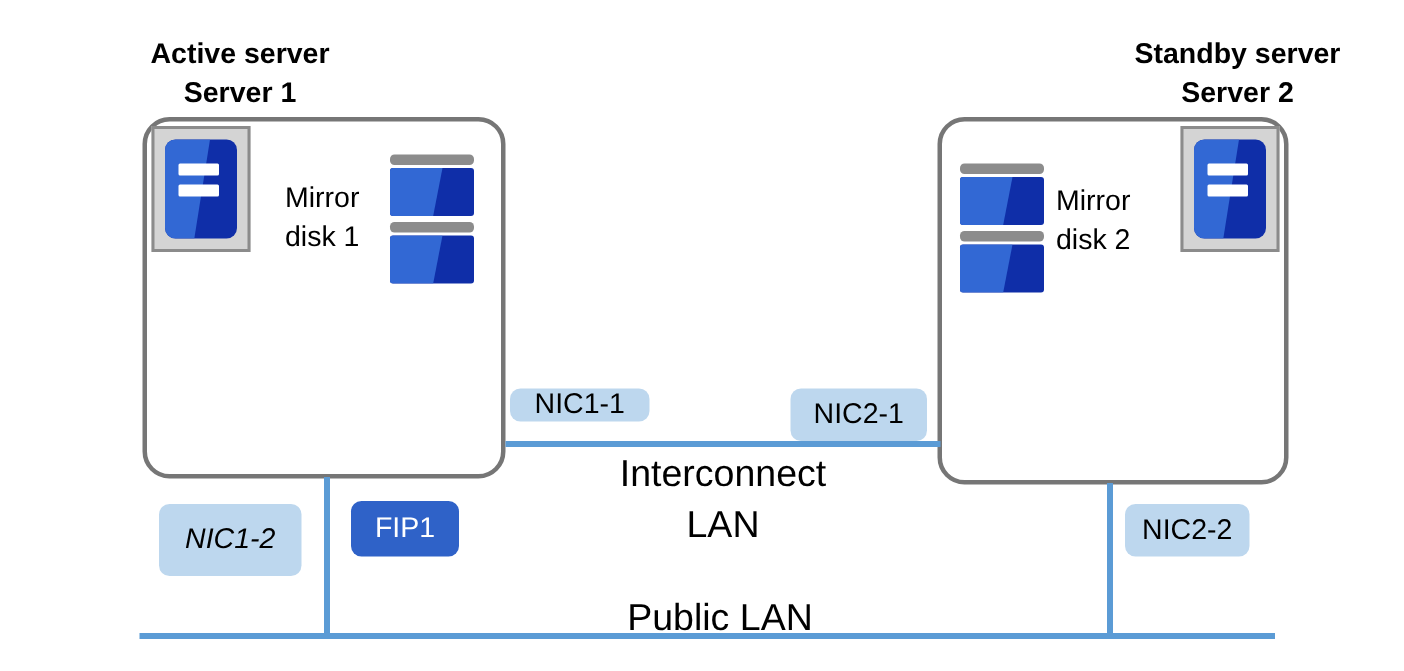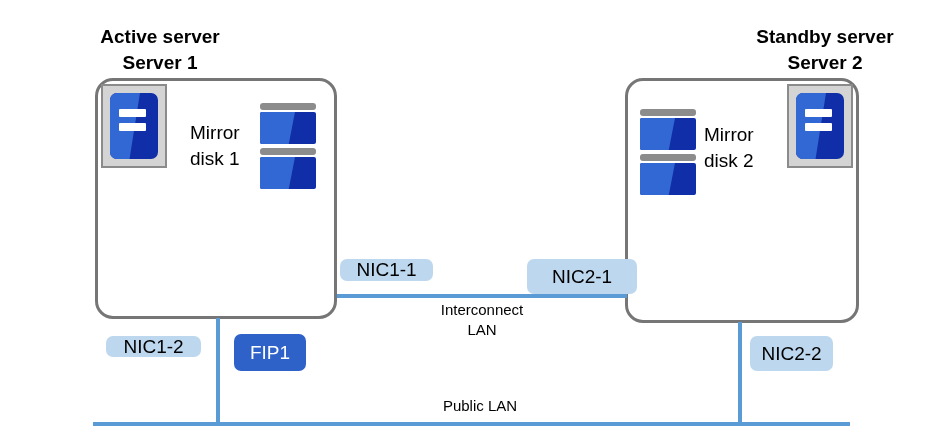--- a/index.html
+++ b/index.html
@@ -138,30 +138,30 @@
     justify-content: center;
     border-radius: 7px;
     font-size: 19px;
     box-sizing: border-box;
     white-space: nowrap;
   }
   .pill.nic { background: #bdd7ee; color: #000000; }
   .pill.fip { background: #2f62c8; color: #ffffff; }
 
   #nic1-1 { left: 340px; top: 259px; width: 93px; height: 22px; }
-  #nic2-1 { left: 527px; top: 259px; width: 110px; height: 35px; }
-  #nic1-2 { left: 106px; top: 336px; width: 95px; height: 21px; }
+  #nic2-1 { left: 527px; top: 259px; width: 91px; height: 35px; }
+  #nic1-2 { left: 106px; top: 336px; width: 95px; height: 48px; font-style: italic; }
   #nic2-2 { left: 750px; top: 336px; width: 83px; height: 35px; }
   #fip1   { left: 234px; top: 334px; width: 72px; height: 37px; }
   #fip2   { left: 234px; top: 379px; width: 72px; height: 37px; }
 
   
   .lan-label {
     position: absolute;
-    font-size: 15px;
+    font-size: 25px;
     color: #000000;
     text-align: center;
     line-height: 1.35;
     white-space: nowrap;
   }
   #interconnect-label { left: 382px; top: 300px; width: 200px; }
   #public-label       { left: 380px; top: 396px; width: 200px; }
 </style>
 </head>
 <body>

